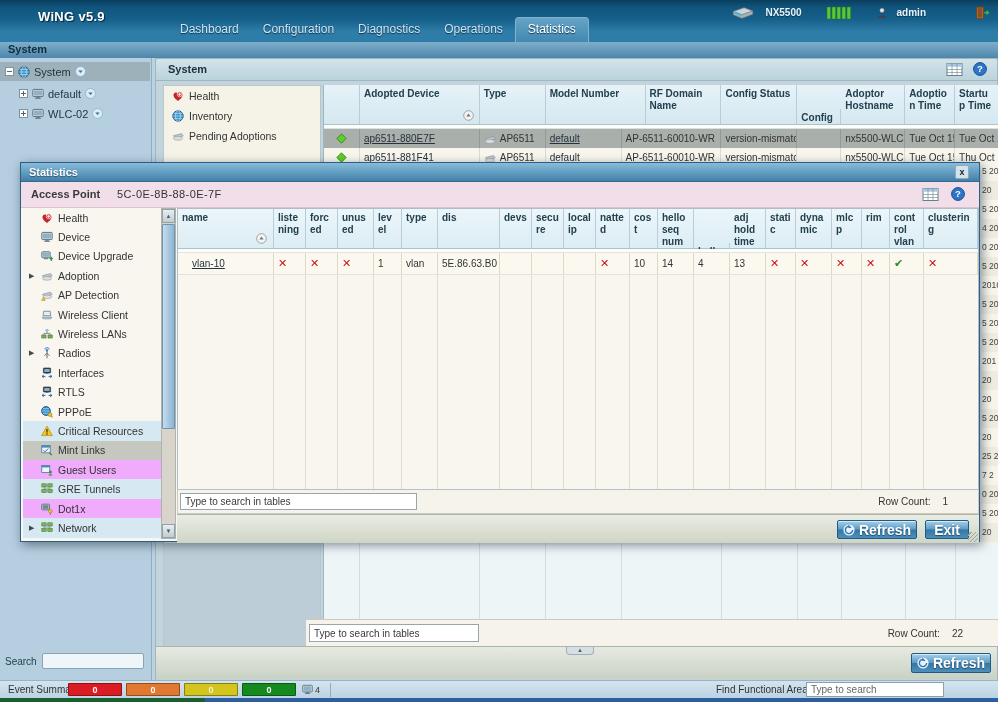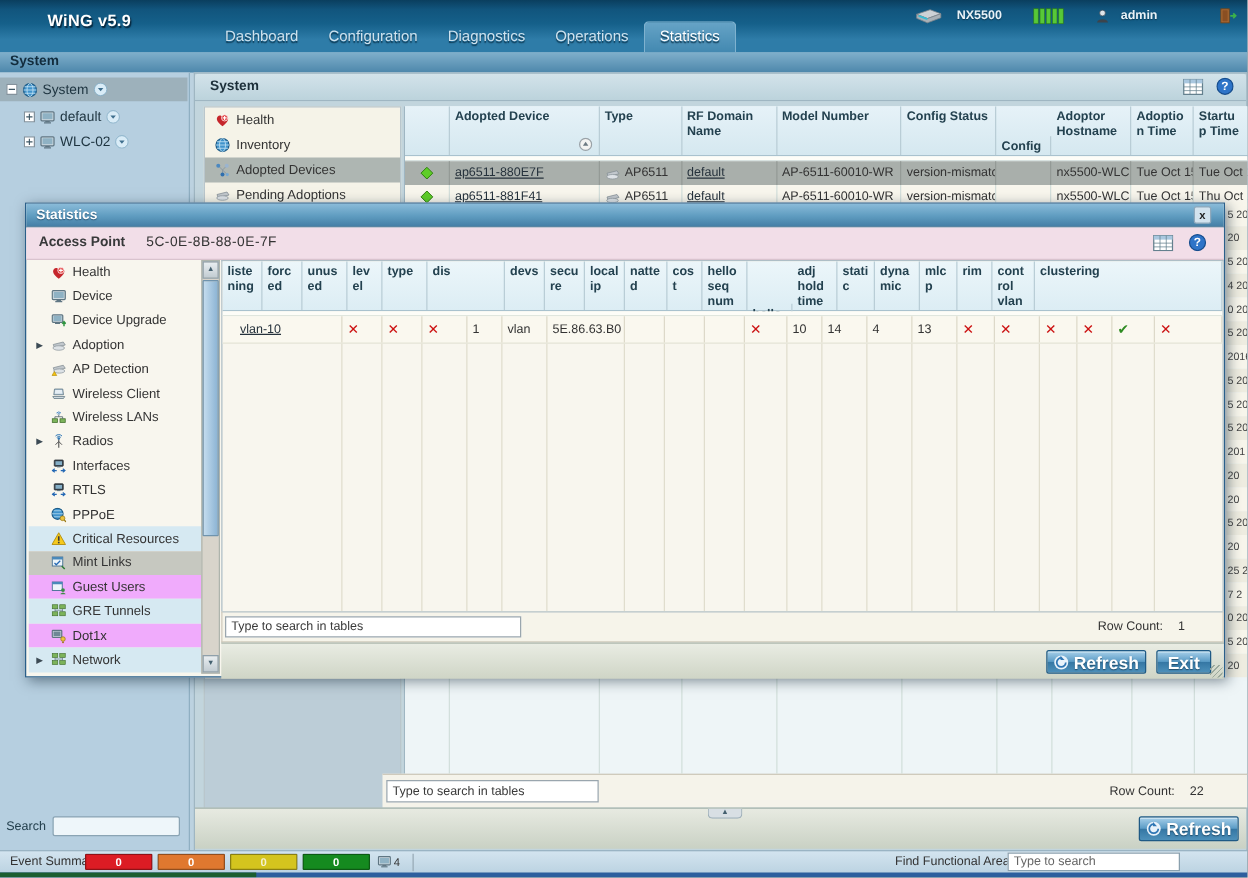--- a/index.html
+++ b/index.html
@@ -284,32 +284,20 @@
         <div class="ms-item">
           <span class="ic">
             <svg viewBox="0 0 12 12">
               <circle cx="6" cy="6" r="5.2" fill="#3f93cc" stroke="#1e5c88"></circle>
               <ellipse cx="6" cy="6" rx="2.4" ry="5.2" fill="none" stroke="#bfe0f2" stroke-width="0.7"></ellipse>
               <path d="M0.8 6h10.4M1.6 3.4h8.8M1.6 8.6h8.8" stroke="#bfe0f2" stroke-width="0.7"></path>
             </svg>
           </span>
           <span>Inventory</span>
         </div>
-        <div class="ms-item sel">
-          <span class="ic">
-            <svg viewBox="0 0 12 12">
-              <path d="M2.6 2.6 6 6M9.4 2.6 6 6M6 6v3.4M6 6l3.8 3.6" stroke="#8a99a4" stroke-width="0.8" fill="none"></path>
-              <circle cx="2.6" cy="2.6" r="1.6" fill="#4b88c0"></circle>
-              <circle cx="9.4" cy="2.6" r="1.6" fill="#9ab4cf"></circle>
-              <circle cx="6" cy="9.6" r="1.6" fill="#2f6fae"></circle>
-              <circle cx="9.8" cy="9.6" r="1.3" fill="#77a9d4"></circle>
-            </svg>
-          </span>
-          <span>Adopted Devices</span>
-        </div>
         <div class="ms-item">
           <span class="ic">
             <svg viewBox="0 0 12 12">
               <path d="M1.6 5.6 9.6 3.6l1.6 2.4-8.6 2.2z" fill="#c2c8cd" stroke="#828c93" stroke-width="0.6"></path>
               <ellipse cx="6" cy="8.4" rx="4.6" ry="1.8" fill="#dde2e6" stroke="#8e979d" stroke-width="0.6"></ellipse>
             </svg>
           </span>
           <span>Pending Adoptions</span>
         </div>
       </nav>
@@ -317,22 +305,22 @@
     <div class="main-table">
       <div class="mt-head" id="mt-head">
           <div class="th" style="width: 36px;"><span></span></div>
           <div class="th" style="width: 120px;"><span>Adopted Device</span><span class="ic sort" style="position: absolute; right: 5px; bottom: 3px;">
               <svg viewBox="0 0 11 11">
                 <circle cx="5.5" cy="5.5" r="4.8" fill="#f4f4f2" stroke="#9aa2a8"></circle>
                 <path d="M5.5 3.4 7.7 6.6H3.3z" fill="#6d7a82"></path>
               </svg>
             </span></div>
           <div class="th" style="width: 66px;"><span>Type</span></div>
+          <div class="th" style="width: 100px;"><span>Model Number</span></div>
           <div class="th" style="width: 76px;"><span>RF Domain Name</span></div>
-          <div class="th" style="width: 100px;"><span>Model Number</span></div>
           <div class="th" style="width: 76px;"><span>Config Status</span></div>
           <div class="th" style="width: 44px; margin-top: 24px;"><span>Config Errors</span></div>
           <div class="th" style="width: 64px;"><span>Adoptor Hostname</span></div>
           <div class="th" style="width: 50px;"><span>Adoption Time</span></div>
           <div class="th" style="width: 44px;"><span>Startup Time</span></div>
         </div>
       <div class="mt-gap"></div>
       <div id="mt-rows">
           <div class="mt-row sel">
             <div class="td" style="width: 36px; justify-content: center;">
@@ -680,20 +668,26 @@
         </div>
       </nav>
     <div class="dlg-scroll">
       <div class="sc-btn" style="top:0;">▲</div>
       <div class="sc-thumb"></div>
       <div class="sc-btn" style="bottom:0;">▼</div>
     </div>
     <div class="dlg-right">
       <div class="dlg-table">
         <div class="dt-head" id="dt-head">
+            <div class="th" style="width: 96px;"><span>name</span><span class="ic sort" style="position: absolute; right: 6px; bottom: 4px;">
+                <svg viewBox="0 0 11 11">
+                  <circle cx="5.5" cy="5.5" r="4.8" fill="#f4f4f2" stroke="#9aa2a8"></circle>
+                  <path d="M5.5 3.4 7.7 6.6H3.3z" fill="#6d7a82"></path>
+                </svg>
+              </span></div>
             <div class="th" style="width: 32px;"><span>liste ning</span></div>
             <div class="th" style="width: 32px;"><span>forc ed</span></div>
             <div class="th" style="width: 36px;"><span>unus ed</span></div>
             <div class="th" style="width: 28px;"><span>level</span></div>
             <div class="th" style="width: 36px;"><span>type</span></div>
             <div class="th" style="width: 62px;"><span>dis</span></div>
             <div class="th" style="width: 32px;"><span>devs</span></div>
             <div class="th" style="width: 32px;"><span>secu re</span></div>
             <div class="th" style="width: 32px;"><span>local ip</span></div>
             <div class="th" style="width: 34px;"><span>natte d</span></div>

